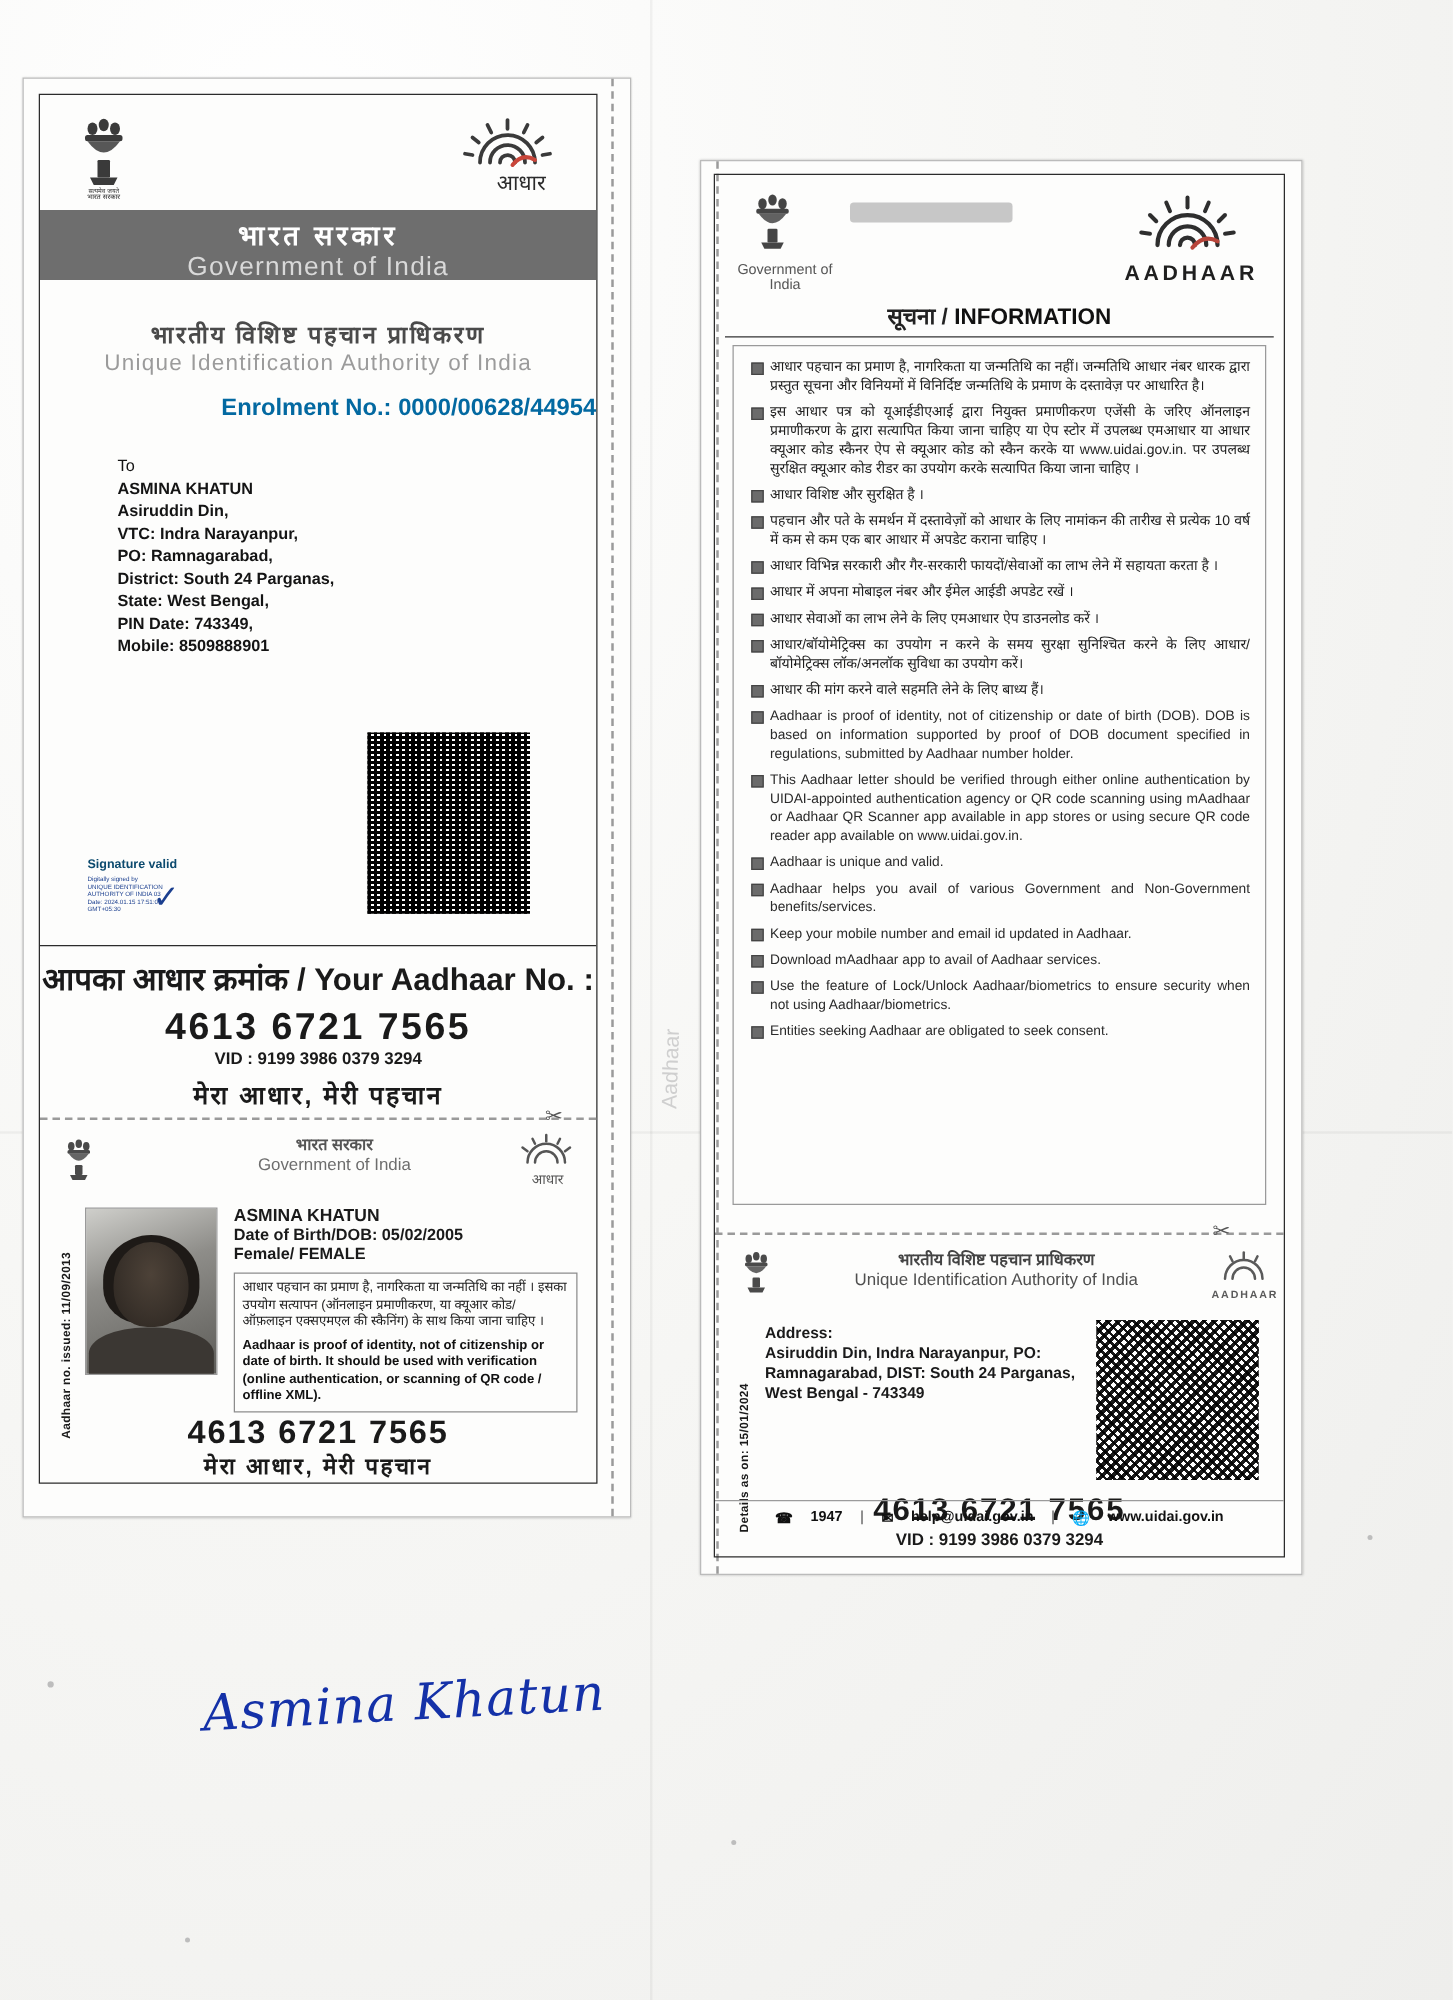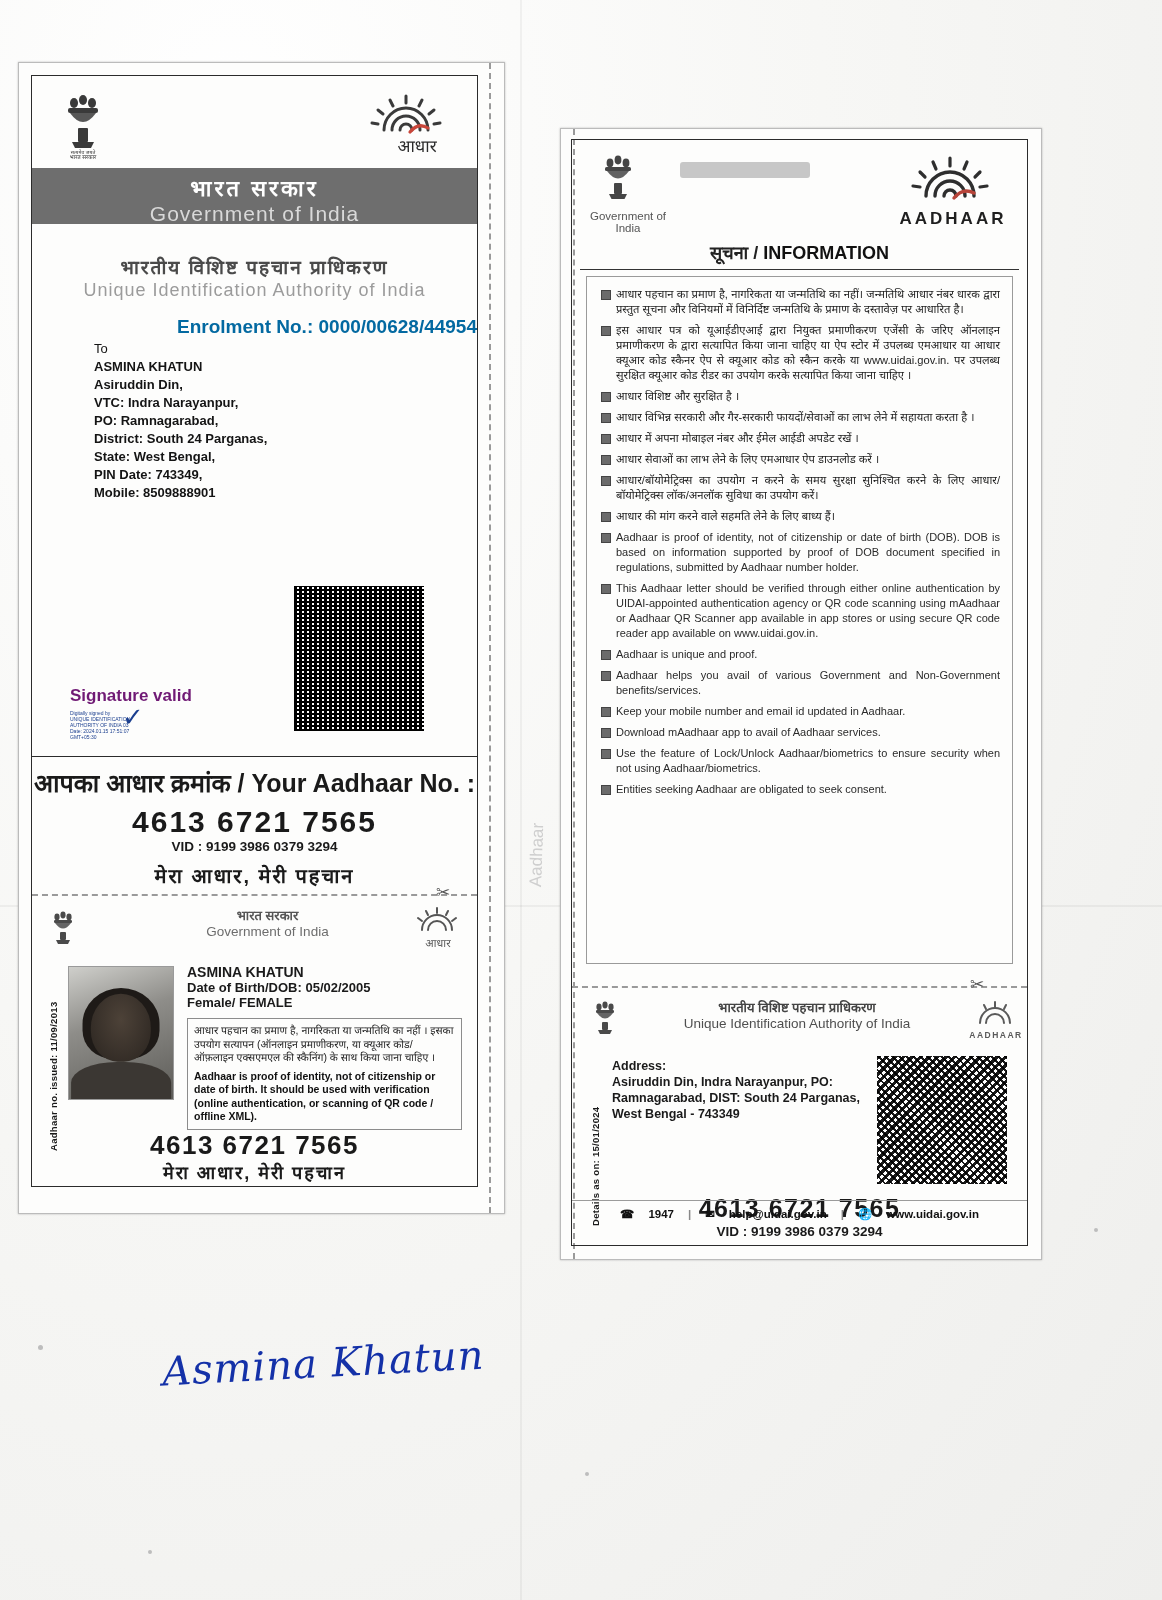--- a/index.html
+++ b/index.html
@@ -71,21 +71,21 @@
     background-blend-mode:multiply;
     filter:contrast(1.2);
   }
   .qr2{
     background:
       repeating-linear-gradient(45deg,#1a1a1a 0 2px,#fff 2px 5px),
       repeating-linear-gradient(135deg,#1a1a1a 0 3px,#fff 3px 6px);
     background-blend-mode:multiply;
   }
 
-  .sig-label{font-size:17px;font-weight:bold;color:#701a75;}
+  .sig-label{font-size:10px;font-weight:bold;color:#0c4a6e;}
   .sig-block{font-size:5px;line-height:6px;color:#1b3f8f;font-family:"Liberation Sans",sans-serif;}
   .sig-check{position:absolute;color:#1b3f8f;font-size:26px;line-height:1;}
 
   .aadhaar-no-label{
     text-align:center;font-size:25px;font-weight:bold;
   }
   .aadhaar-no{
     text-align:center;font-size:30px;font-weight:bold;letter-spacing:2px;
   }
   .vid{text-align:center;font-size:13.5px;font-weight:bold;}
@@ -225,21 +225,21 @@
       <div class="gov-en">Government of India</div>
     </div>
 
     <div style="position:absolute;left:0;top:178px;width:100%;">
       <div class="uidai-hi">भारतीय विशिष्ट पहचान प्राधिकरण</div>
       <div class="uidai-en">Unique Identification Authority of India</div>
     </div>
 
     <div class="enrol" style="position:absolute;left:0;top:240px;width:100%;">Enrolment No.: 0000/00628/44954</div>
 
-    <div class="addr" style="position:absolute;left:62px;top:264px;width:300px;">
+    <div class="addr" style="position:absolute;left:62px;top:288px;width:300px;">
       <div class="to">To</div>
       <div>ASMINA KHATUN</div>
       <div>Asiruddin Din,</div>
       <div>VTC: Indra Narayanpur,</div>
       <div>PO: Ramnagarabad,</div>
       <div>District: South 24 Parganas,</div>
       <div>State: West Bengal,</div>
       <div>PIN Date: 743349,</div>
       <div>Mobile: 8509888901</div>
     </div>
@@ -378,30 +378,31 @@
     <div class="info-head" style="position:absolute;left:8px;top:100px;width:439px;padding-bottom:5px;">
       <span class="hi">सूचना /</span>
       <span class="en">INFORMATION</span>
     </div>
 
     <div class="info-box" style="position:absolute;left:14px;top:136px;width:427px;height:688px;padding:10px 12px;box-sizing:border-box;">
       <ul class="bullets hi">
         <li>आधार पहचान का प्रमाण है, नागरिकता या जन्मतिथि का नहीं। जन्मतिथि आधार नंबर धारक द्वारा प्रस्तुत सूचना और विनियमों में विनिर्दिष्ट जन्मतिथि के प्रमाण के दस्तावेज़ पर आधारित है।</li>
         <li>इस आधार पत्र को यूआईडीएआई द्वारा नियुक्त प्रमाणीकरण एजेंसी के जरिए ऑनलाइन प्रमाणीकरण के द्वारा सत्यापित किया जाना चाहिए या ऐप स्टोर में उपलब्ध एमआधार या आधार क्यूआर कोड स्कैनर ऐप से क्यूआर कोड को स्कैन करके या www.uidai.gov.in. पर उपलब्ध सुरक्षित क्यूआर कोड रीडर का उपयोग करके सत्यापित किया जाना चाहिए ।</li>
         <li>आधार विशिष्ट और सुरक्षित है ।</li>
+        <li>पहचान और पते के समर्थन में दस्तावेज़ों को आधार के लिए नामांकन की तारीख से प्रत्येक 10 वर्ष में कम से कम एक बार आधार में अपडेट कराना चाहिए ।</li>
         <li>आधार विभिन्न सरकारी और गैर-सरकारी फायदों/सेवाओं का लाभ लेने में सहायता करता है ।</li>
         <li>आधार में अपना मोबाइल नंबर और ईमेल आईडी अपडेट रखें ।</li>
         <li>आधार सेवाओं का लाभ लेने के लिए एमआधार ऐप डाउनलोड करें ।</li>
         <li>आधार/बॉयोमेट्रिक्स का उपयोग न करने के समय सुरक्षा सुनिश्चित करने के लिए आधार/बॉयोमेट्रिक्स लॉक/अनलॉक सुविधा का उपयोग करें।</li>
         <li>आधार की मांग करने वाले सहमति लेने के लिए बाध्य हैं।</li>
       </ul>
       <ul class="bullets en" style="margin-top:6px;">
         <li>Aadhaar is proof of identity, not of citizenship or date of birth (DOB). DOB is based on information supported by proof of DOB document specified in regulations, submitted by Aadhaar number holder.</li>
         <li>This Aadhaar letter should be verified through either online authentication by UIDAI-appointed authentication agency or QR code scanning using mAadhaar or Aadhaar QR Scanner app available in app stores or using secure QR code reader app available on www.uidai.gov.in.</li>
-        <li>Aadhaar is unique and proof.</li>
+        <li>Aadhaar is unique and valid.</li>
         <li>Aadhaar helps you avail of various Government and Non-Government benefits/services.</li>
         <li>Keep your mobile number and email id updated in Aadhaar.</li>
         <li>Download mAadhaar app to avail of Aadhaar services.</li>
         <li>Use the feature of Lock/Unlock Aadhaar/biometrics to ensure security when not using Aadhaar/biometrics.</li>
         <li>Entities seeking Aadhaar are obligated to seek consent.</li>
       </ul>
     </div>
 
     <div class="dashed-h" style="top:846px;"></div>
     <div class="scissors" style="left:398px;top:834px;">✂</div>

